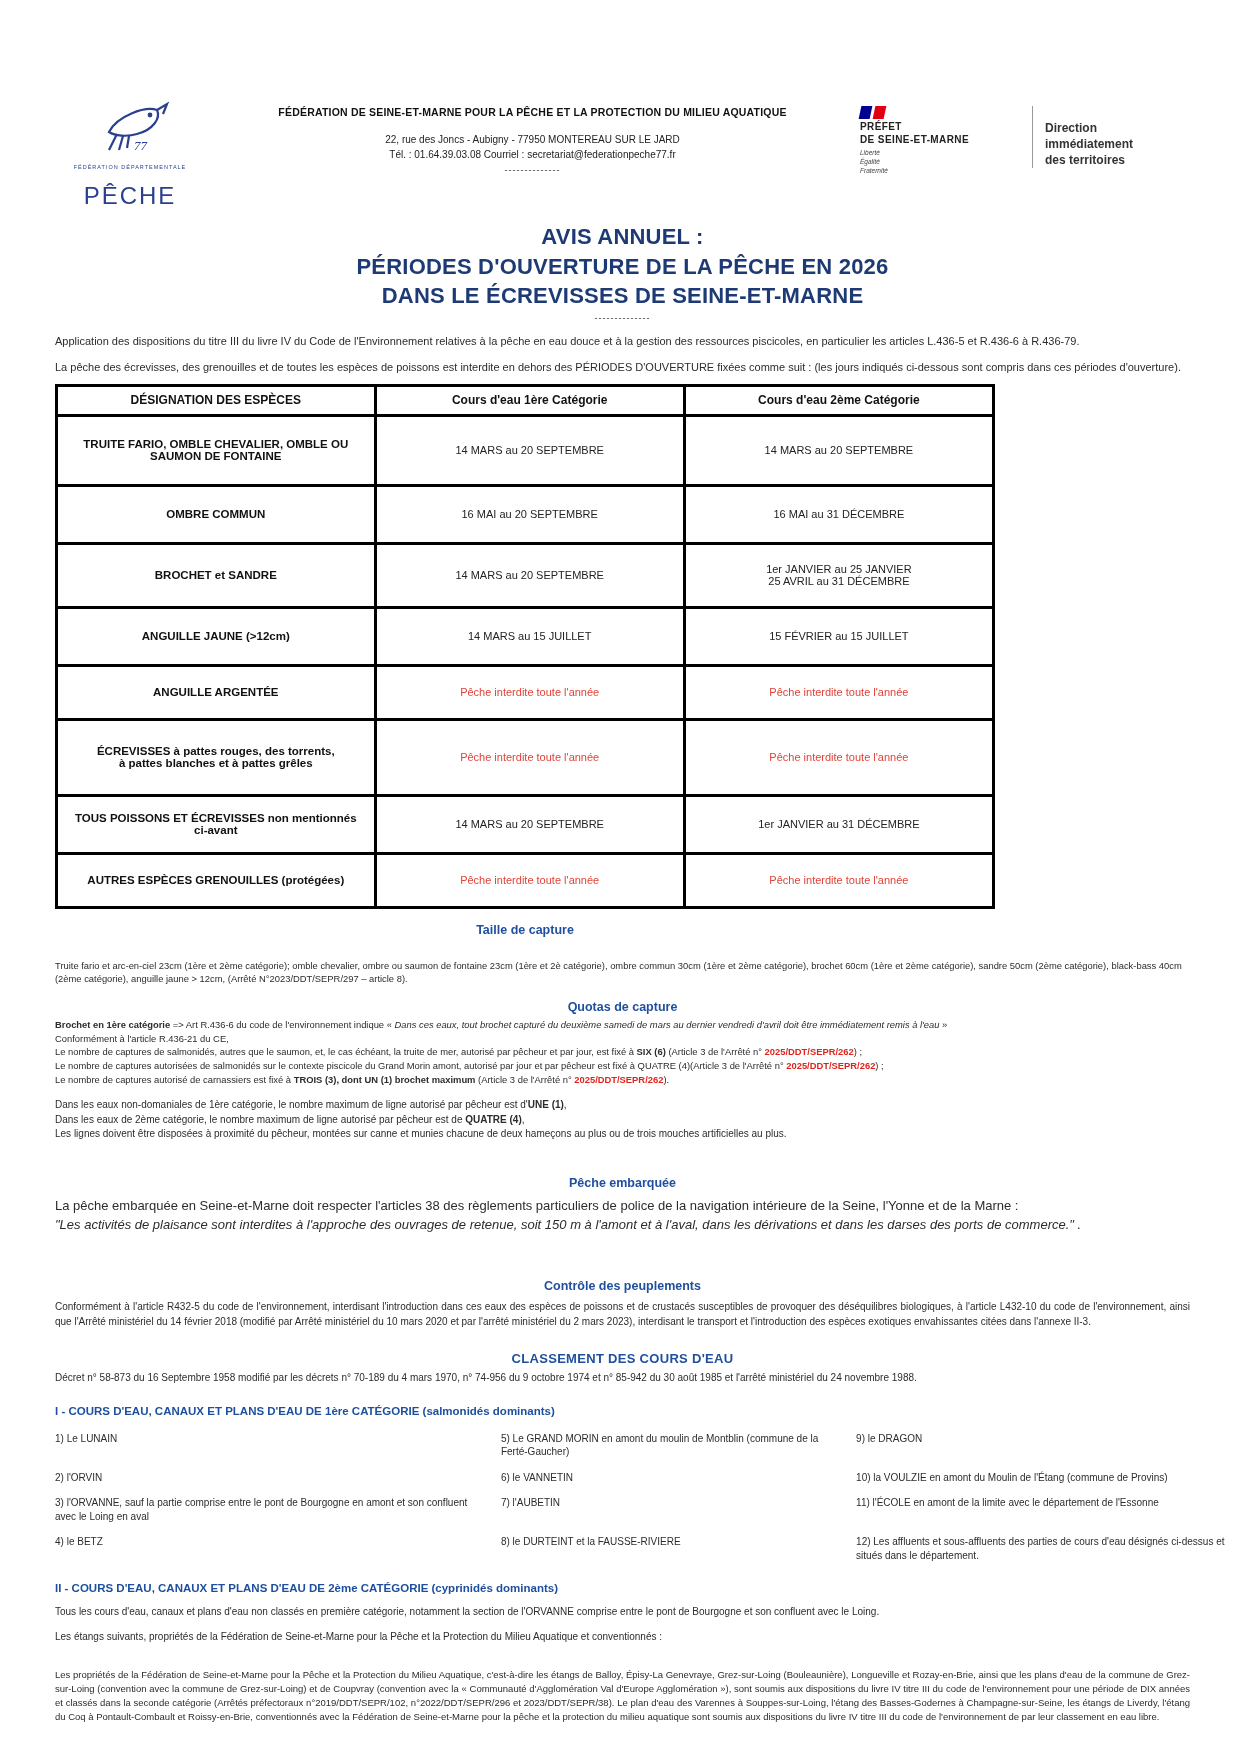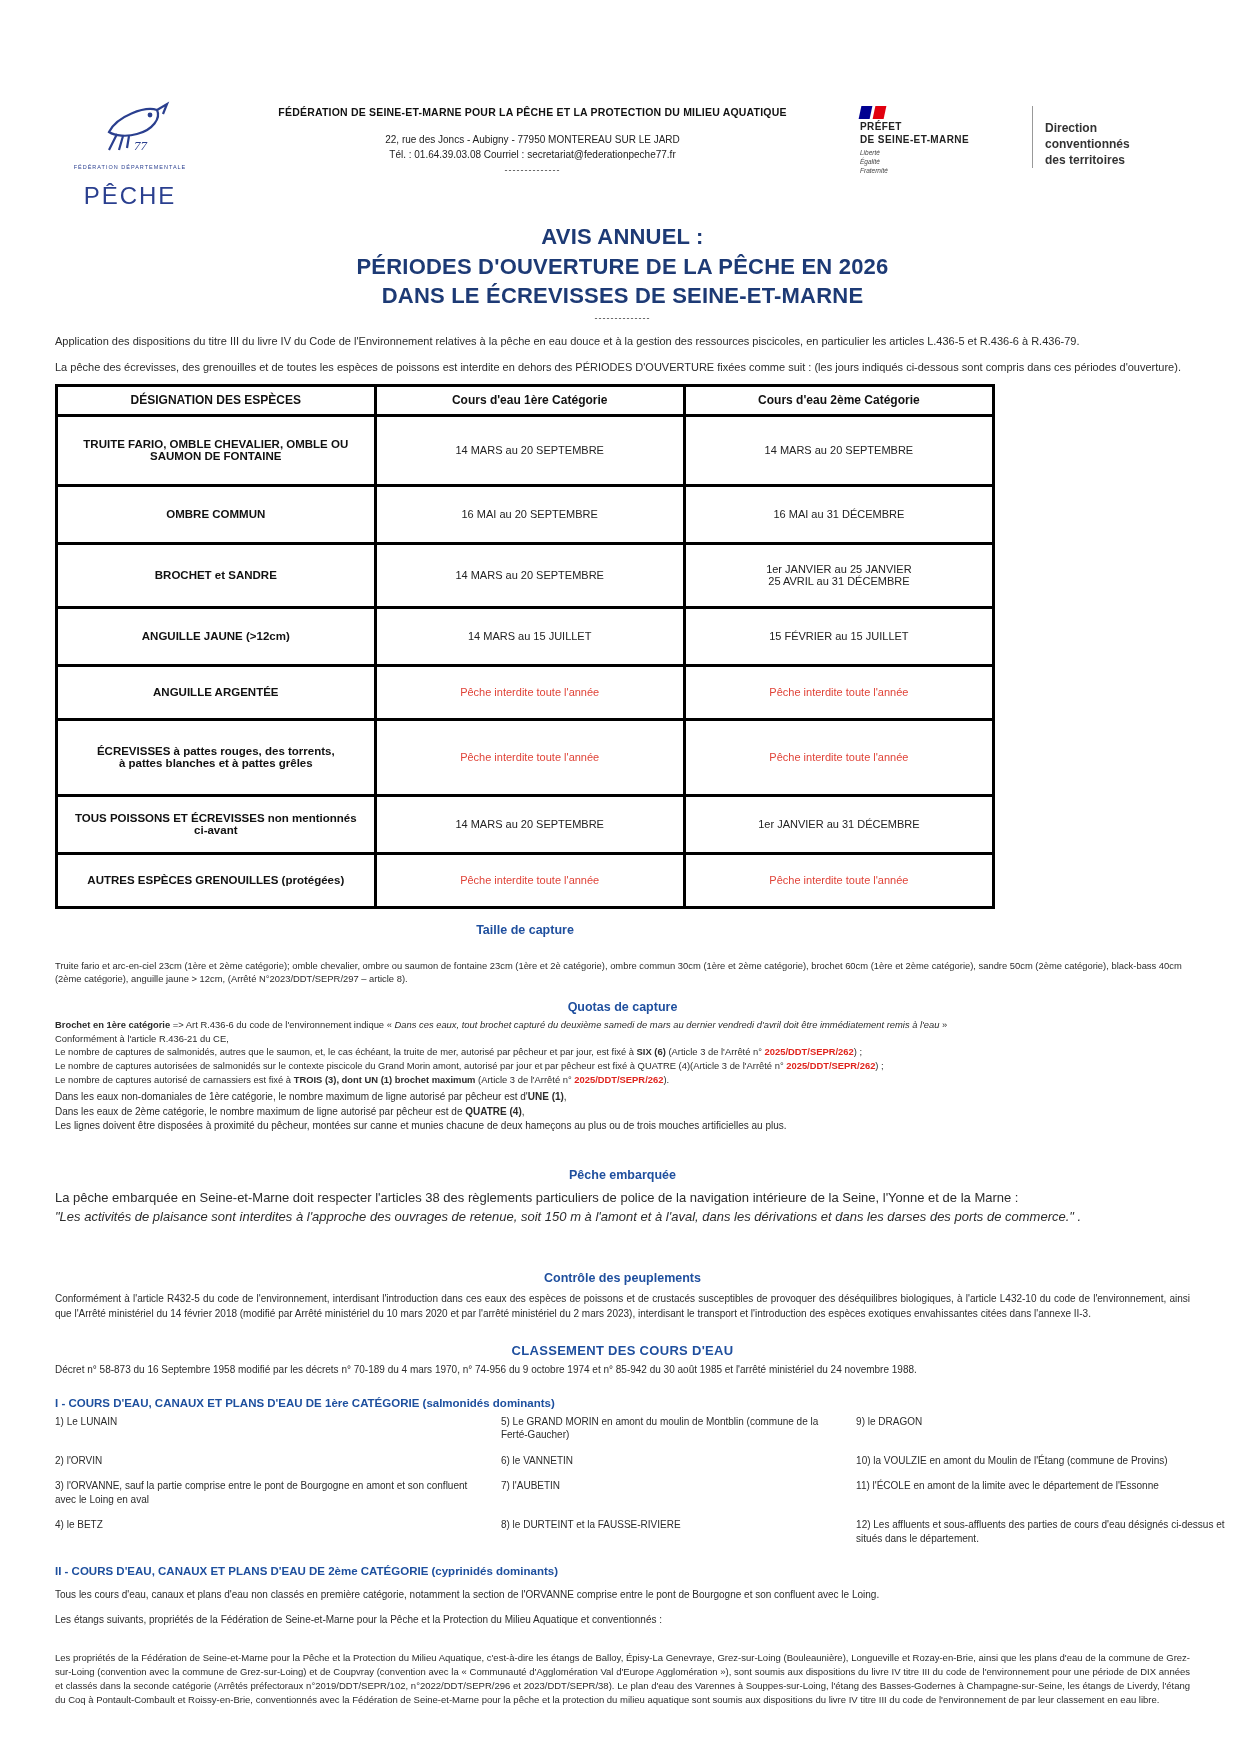--- a/index.html
+++ b/index.html
@@ -52,21 +52,21 @@
   .center { text-align:left; }
   .b { font-weight:bold; }
   .i { font-style:italic; }
   .ref { color:#e0241d; font-weight:bold; }
   .gap-lg { margin-top:60px; }
   .gap-md { margin-top:34px; }
   .gap-sm { margin-top:22px; }
   .part-head { color:#1d4f9e; font-weight:bold; font-size:11.5px; margin-top:20px; text-align:left; }
   .rivers {
     display:grid; grid-template-columns:37% 29% 34%; grid-template-rows:repeat(4, auto);
-    grid-auto-flow:column; column-gap:26px; row-gap:12px; margin-top:6px;
+    grid-auto-flow:column; column-gap:26px; row-gap:12px; margin-top:15px;
   }
   .rivers div { font-size:10px; color:#2c2c2c; line-height:1.35; }
 </style>
 </head>
 <body>
 
 <div class="page">
 
   <div class="header">
     <div class="logo-box">
@@ -106,21 +106,21 @@
         </div>
         <div class="motto">
           <div>Liberté</div>
           <div>Égalité</div>
           <div>Fraternité</div>
         </div>
       </div>
       <div class="vline"></div>
       <div class="ddt">
         <div>Direction</div>
-        <div>conventionnés</div>
+        <div>immédiatement</div>
         <div>des territoires</div>
       </div>
     </div>
   </div>
 
   <div class="title-block">
     <div class="title-line">AVIS ANNUEL :</div>
     <div class="title-line">PÉRIODES D'OUVERTURE DE LA PÊCHE EN 2026</div>
     <div class="title-line">DANS LE ÉCREVISSES DE SEINE-ET-MARNE</div>
     <div class="title-sep">--------------</div>
@@ -190,21 +190,21 @@
 
   <div class="sec-head">Quotas de capture</div>
   <div class="fineprint" style="margin-top:4px">
     <div><span class="b">Brochet en 1ère catégorie </span><span>=&gt; Art R.436-6 du code de l'environnement indique « </span><span class="i">Dans ces eaux, tout brochet capturé du deuxième samedi de mars au dernier vendredi d'avril doit être immédiatement remis à l'eau </span><span>»</span></div>
     <div>Conformément à l'article R.436-21 du CE,</div>
     <div><span>Le nombre de captures de salmonidés, autres que le saumon, et, le cas échéant, la truite de mer, autorisé par pêcheur et par jour, est fixé à </span><span class="b">SIX (6)</span><span> (Article 3 de l'Arrêté n° </span><span class="ref">2025/DDT/SEPR/262</span><span>) ;</span></div>
     <div><span>Le nombre de captures autorisées de salmonidés sur le contexte piscicole du Grand Morin amont, autorisé par jour et par pêcheur est fixé à QUATRE (4)(Article 3 de l'Arrêté n°  </span><span class="ref">2025/DDT/SEPR/262</span><span>) ;</span></div>
     <div><span>Le nombre de captures autorisé de carnassiers est fixé à </span><span class="b">TROIS (3), dont UN (1) brochet maximum</span><span> (Article 3 de l'Arrêté n° </span><span class="ref">2025/DDT/SEPR/262</span><span>).</span></div>
   </div>
 
-  <div class="smalltext" style="margin-top:4px; line-height:1.45">
+  <div class="smalltext" style="margin-top:12px; line-height:1.45">
     <div><span>Dans les eaux non-domaniales de 1ère catégorie, le nombre maximum de ligne autorisé par pêcheur est d'</span><span class="b">UNE (1)</span><span>,</span></div>
     <div><span>Dans les eaux de 2ème catégorie, le nombre maximum de ligne autorisé par pêcheur est de </span><span class="b">QUATRE (4)</span><span>,</span></div>
     <div>Les lignes doivent être disposées à proximité du pêcheur, montées sur canne et munies chacune de deux hameçons au plus ou de trois mouches artificielles au plus.</div>
   </div>
 
   <div class="sec-head gap-md">Pêche embarquée</div>
   <div class="smalltext" style="margin-top:6px; font-size:13px">
     <div>La pêche embarquée en Seine-et-Marne doit respecter l'articles 38 des règlements particuliers de police de la navigation intérieure de la Seine, l'Yonne et de la Marne :</div>
     <div class="i">"Les activités de plaisance sont interdites à l'approche des ouvrages de retenue, soit 150 m à l'amont et à l'aval, dans les dérivations et dans les darses des ports de commerce." .</div>
   </div>

